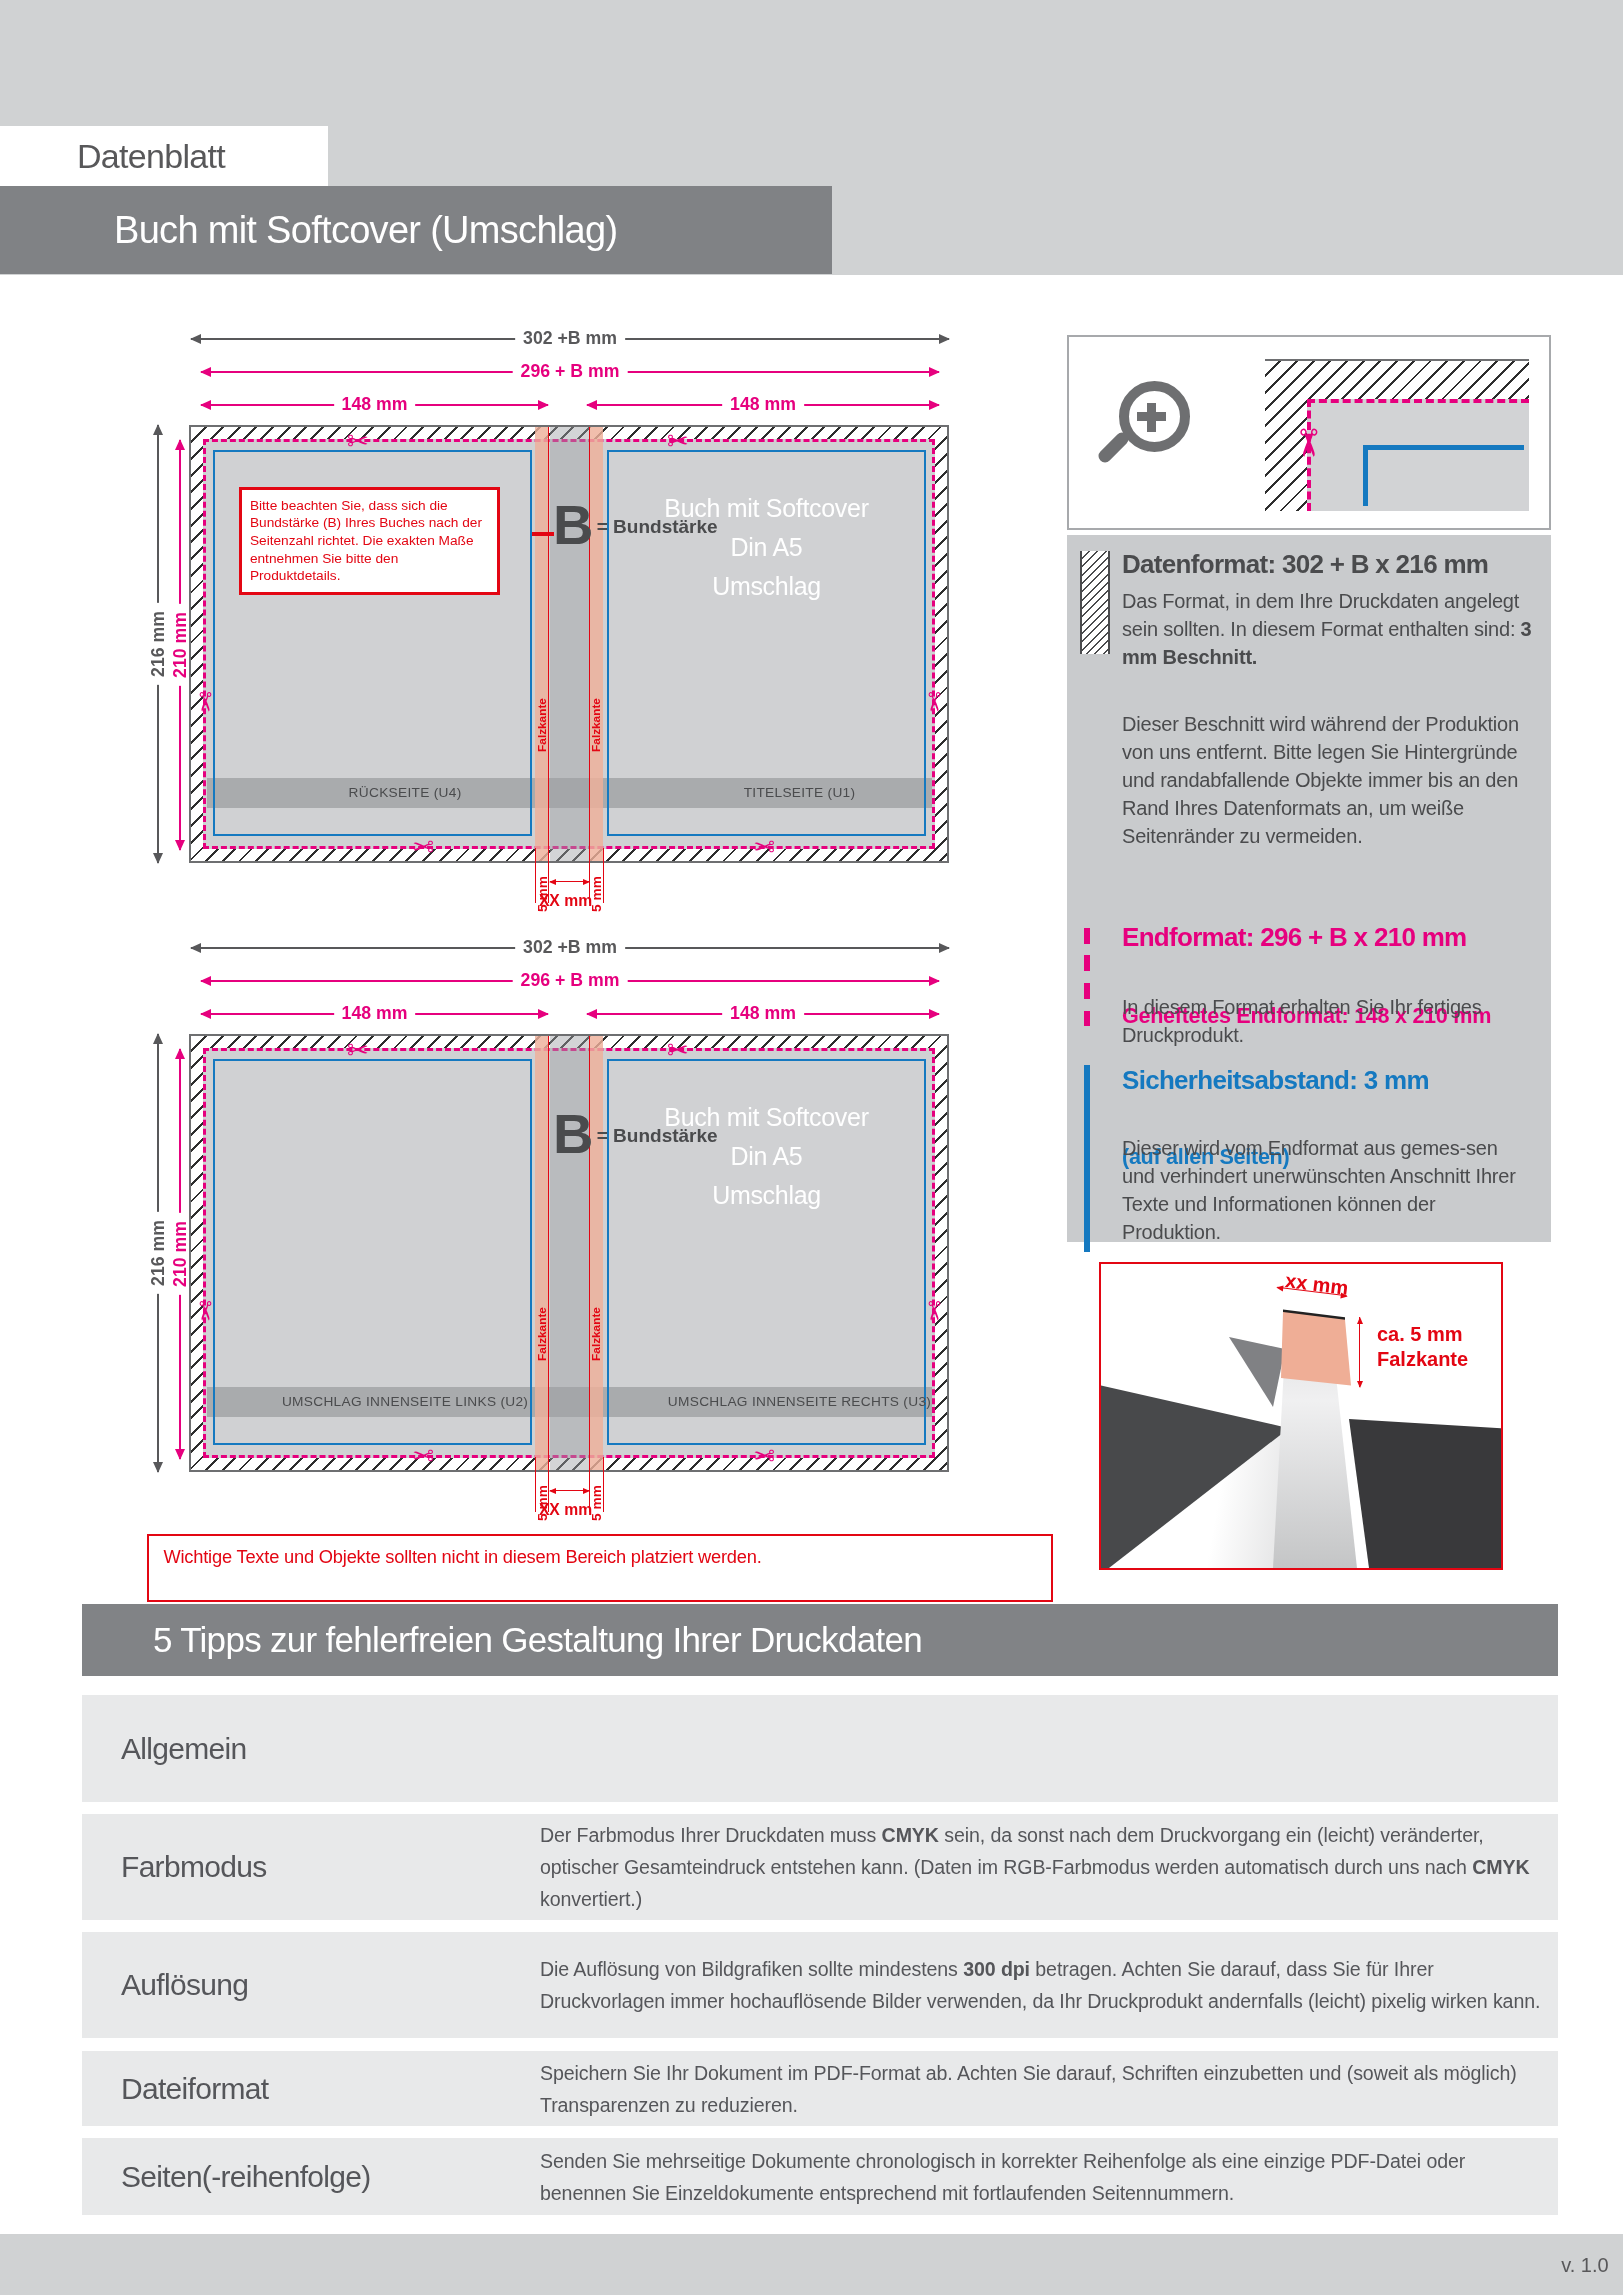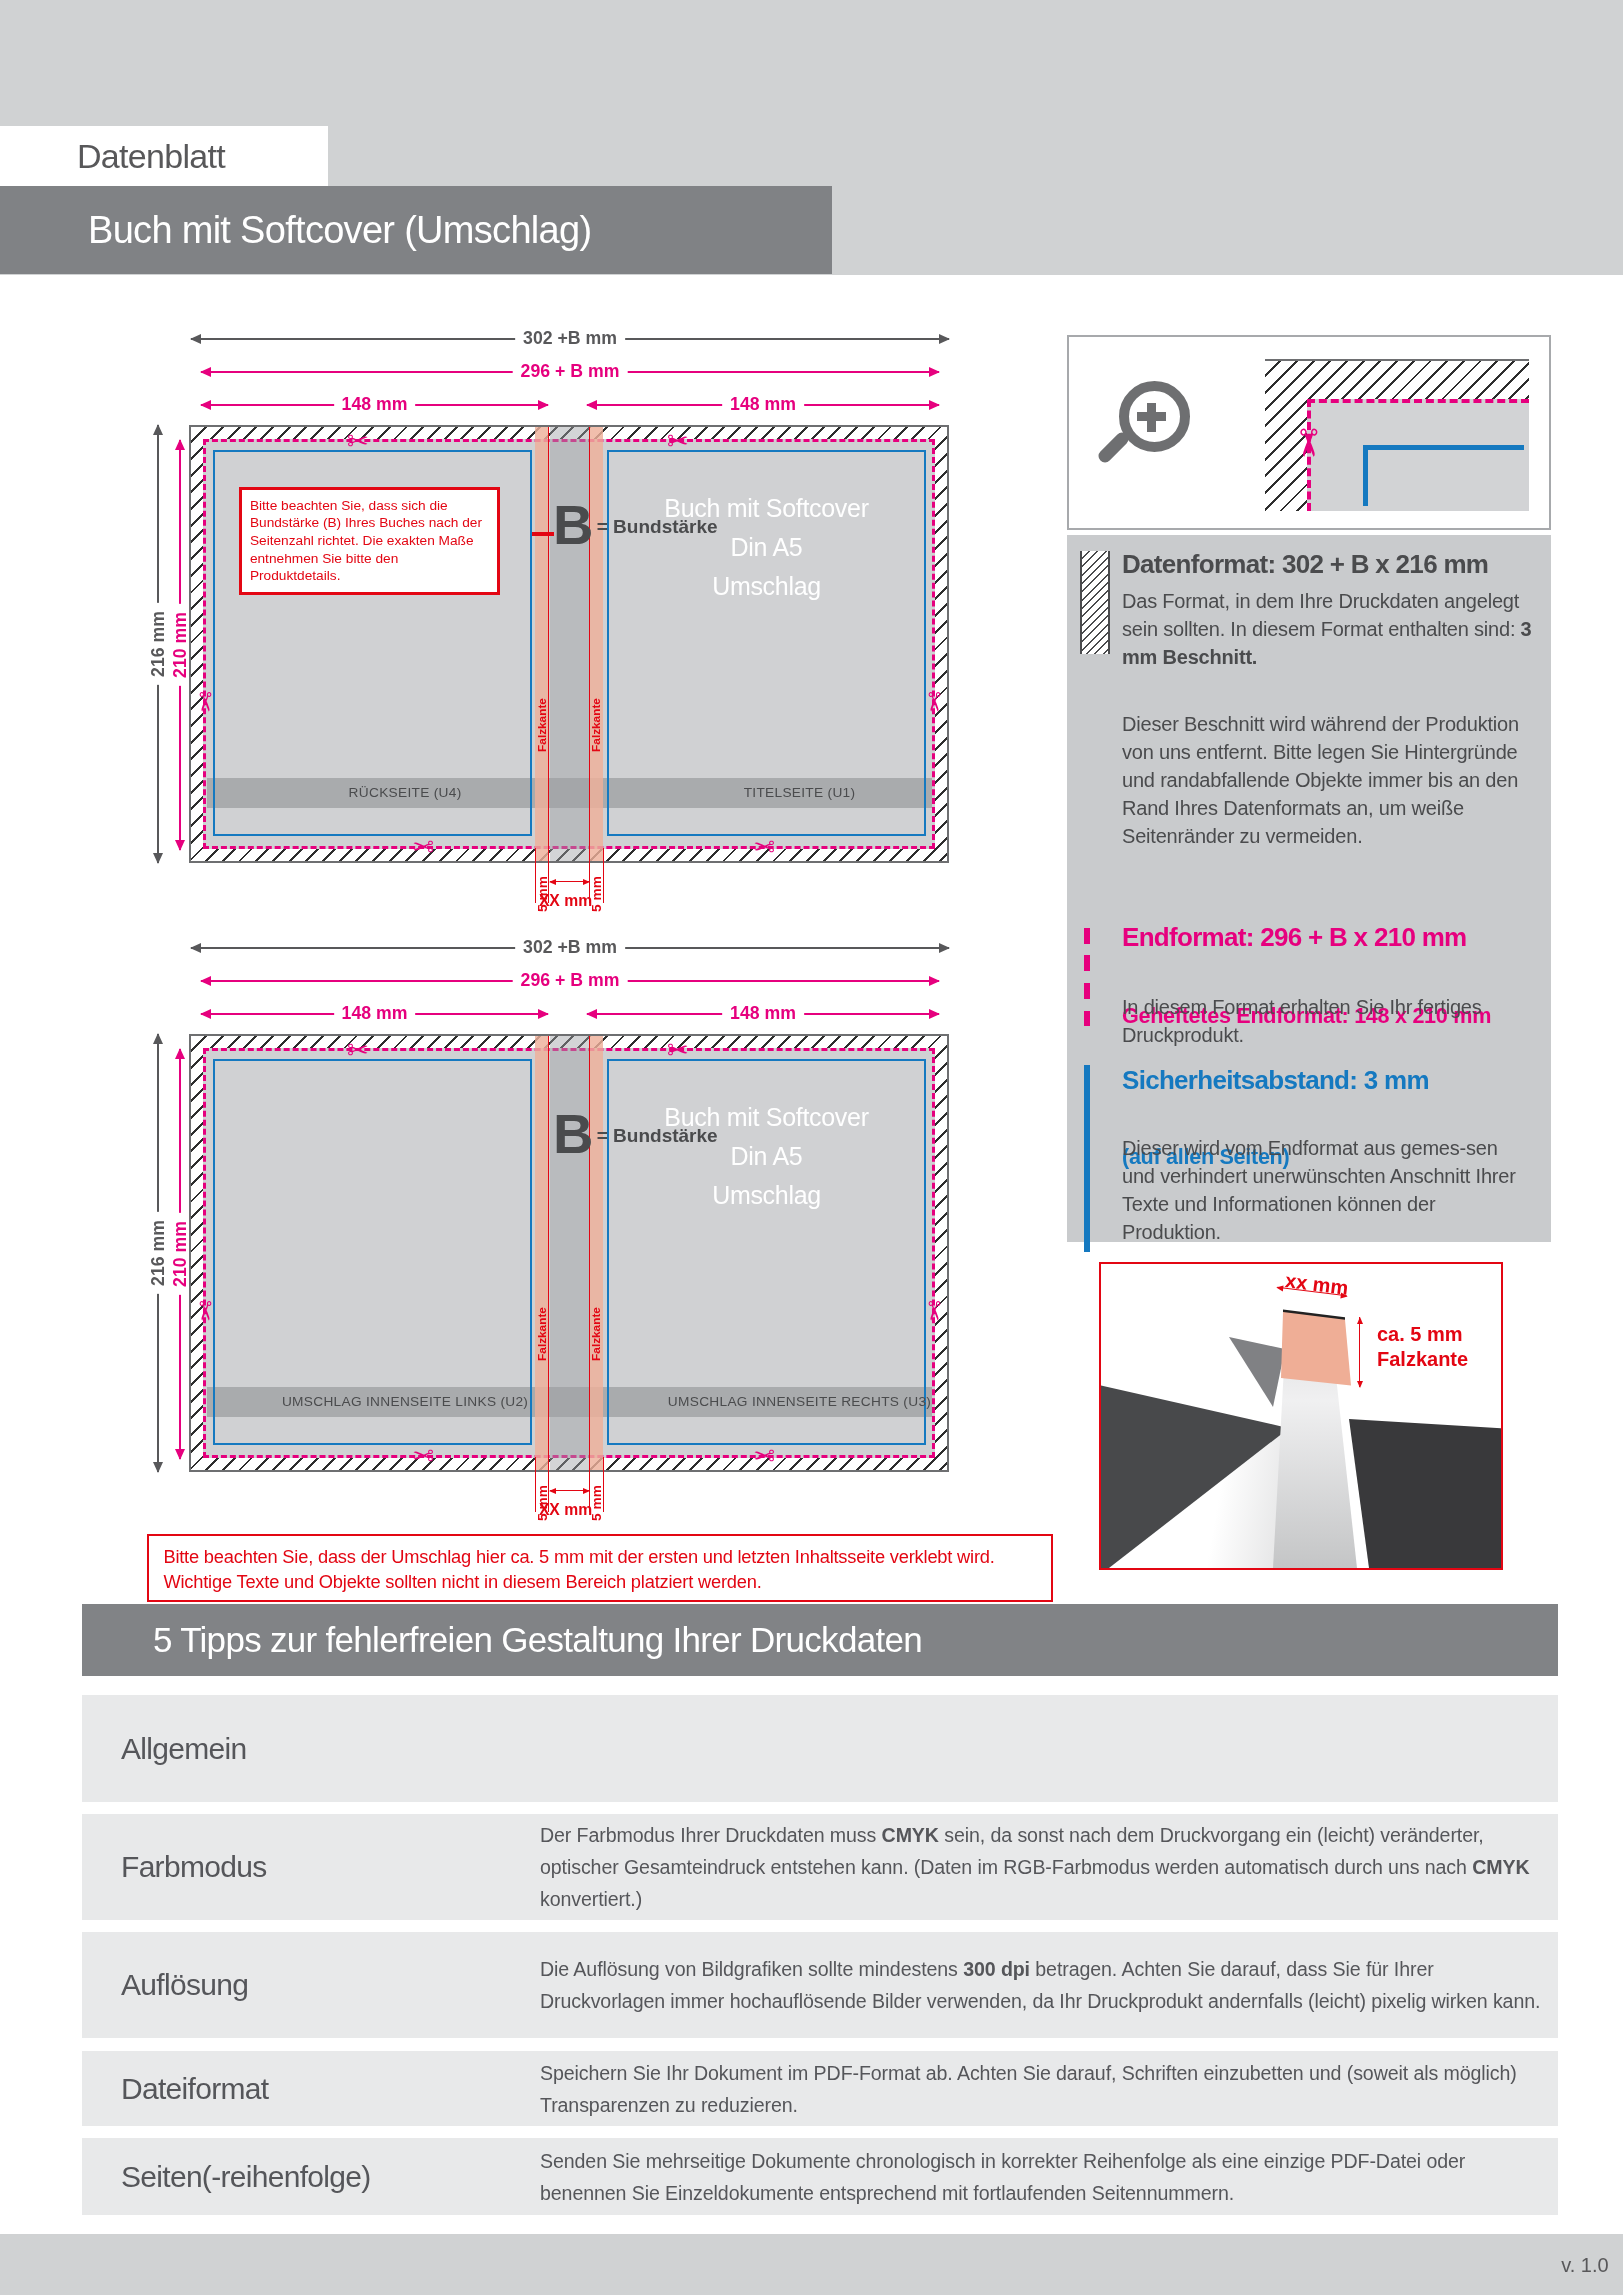--- a/index.html
+++ b/index.html
@@ -4,21 +4,21 @@
 <style>
   html,body{margin:0;padding:0;background:#fff;}
   .page{position:relative;width:1623px;height:2295px;background:#ffffff;
         font-family:"Liberation Sans",sans-serif;overflow:hidden;}
 
   
   .topband{position:absolute;left:0;top:0;width:1623px;height:275px;background:#d0d2d3;}
   .docbox{position:absolute;left:0;top:126px;width:328px;height:60px;background:#ffffff;}
   .docbox span{display:block;padding-left:77px;line-height:60px;font-size:34px;color:#58585a;letter-spacing:-0.7px;}
   .titleband{position:absolute;left:0;top:186px;width:832px;height:88px;background:#808285;}
-  .titleband span{display:block;padding-left:88px;line-height:88px;font-size:38px;color:#ffffff;letter-spacing:-0.7px;white-space:nowrap;}
+  .titleband span{display:block;padding-left:114px;line-height:88px;font-size:38px;color:#ffffff;letter-spacing:-0.7px;white-space:nowrap;}
 
   
   .dim{position:absolute;}
   .dim-h{height:2px;background:currentColor;}
   .dim-h::before{content:"";position:absolute;left:-0.7px;top:50%;transform:translateY(-50%);
     border-top:5.2px solid transparent;border-bottom:5.2px solid transparent;border-right:11px solid currentColor;}
   .dim-h::after{content:"";position:absolute;right:-0.7px;top:50%;transform:translateY(-50%);
     border-top:5.2px solid transparent;border-bottom:5.2px solid transparent;border-left:11px solid currentColor;}
   .dim-v{width:2px;background:currentColor;}
   .dim-v::before{content:"";position:absolute;top:-0.7px;left:50%;transform:translateX(-50%);
@@ -269,21 +269,20 @@
       <div class="clline" style="left:400px;"></div>
       <div class="clline" style="left:414px;"></div>
       <div class="dim dim-h small c-red" style="left:361px;top:17px;width:39px;"></div>
       <div class="xxlabel">XX mm</div>
       <div class="glue5" style="left:353px;top:30px;">5 mm</div>
       <div class="glue5" style="left:407px;top:30px;">5 mm</div>
     </div>
   </div>
 
   <div class="gluebox">
-    <div>Bitte beachten Sie, dass der Umschlag hier ca. 5 mm mit der ersten und letzten Inhaltsseite verklebt wird.</div>
     <div>Wichtige Texte und Objekte sollten nicht in diesem Bereich platziert werden.</div>
   </div>
 
   <div class="illusbox">
     <div class="mag">
       <div class="magring"></div>
       <div class="magph"></div>
       <div class="magpv"></div>
       <div class="maghandle"></div>
     </div>

